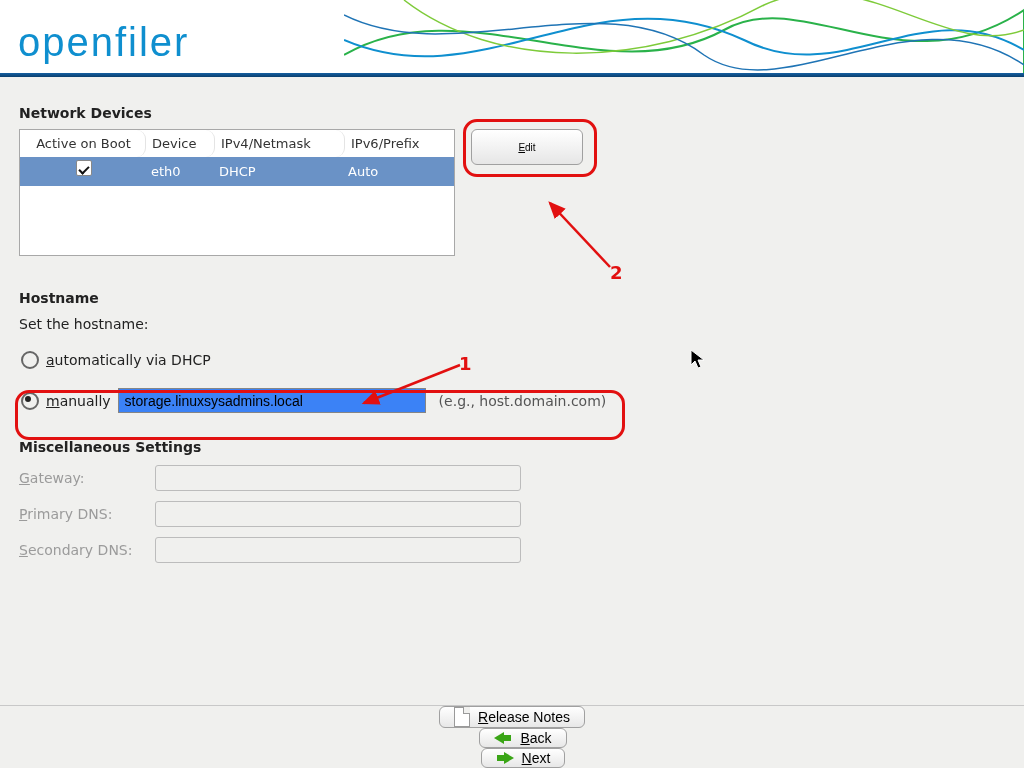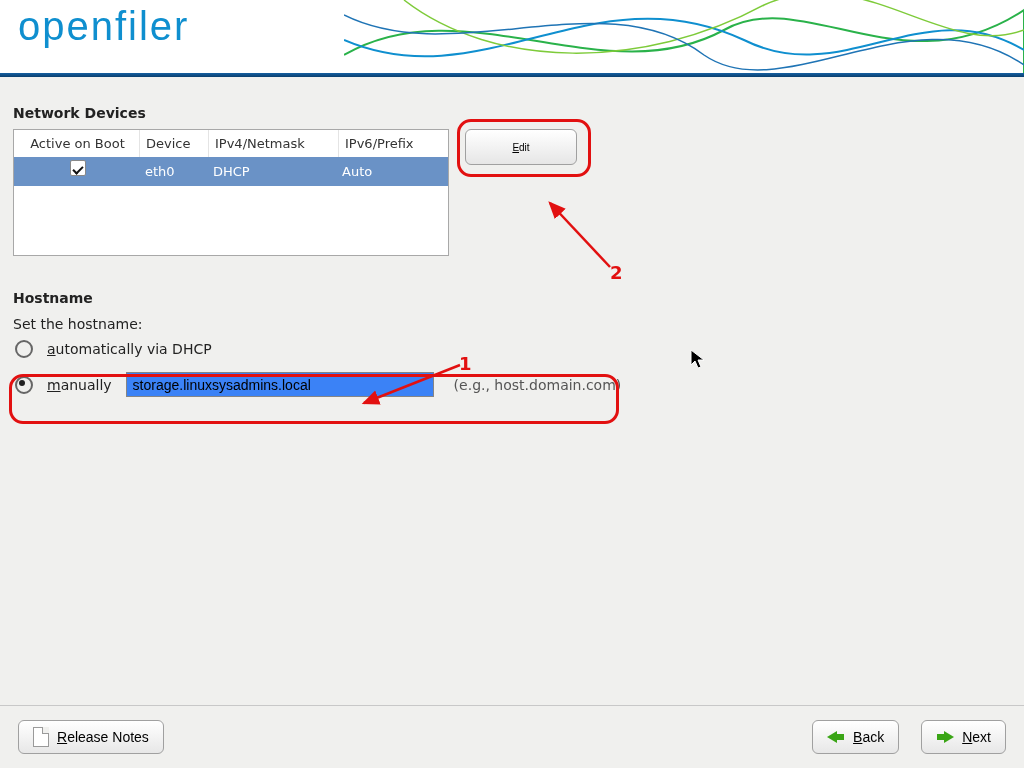--- a/index.html
+++ b/index.html
@@ -17,21 +17,21 @@
   
   .header {
     position: relative;
     height: 73px;
     background: #fff;
     overflow: hidden;
   }
   .header .logo {
     position: absolute;
     left: 18px;
-    top: 4px;
+    top: 20px;
     font-family: Arial, sans-serif;
     font-size: 40px;
     font-weight: normal;
     letter-spacing: 2px;
     color: #0f8fcf;
   }
   .header .wave {
     position: absolute;
     top: 0;
     right: 0;
@@ -43,21 +43,21 @@
     background: linear-gradient(#1560a2, #0b3f6d);
   }
 
   
   .content {
     position: absolute;
     left: 0;
     right: 0;
     top: 77px;
     bottom: 63px;
-    padding: 28px 30px 0 13px;
+    padding: 28px 30px 0 19px;
     box-sizing: border-box;
   }
   .section-title {
     font-weight: bold;
     font-size: 14px;
     margin-bottom: 8px;
   }
 
   
   .ndev-row {
@@ -73,20 +73,21 @@
     font-size: 13px;
   }
   .ndev-table .hdr, .ndev-table .r {
     display: flex;
   }
   .ndev-table .hdr div {
     padding: 6px 4px 6px 6px;
     border-right: 1px solid #e4e4e4;
     color: #333;
     background: #fff;
+    border-radius: 9px;
   }
   .ndev-table .hdr div:last-child { border-right: none; flex:1; }
   .ndev-table .r {
     background: #6a92c6;
     color: #fff;
   }
   .ndev-table .r div {
     padding: 7px 4px 7px 6px;
   }
   .c0 { width: 115px; text-align: center; }
@@ -135,22 +136,22 @@
 
   
   .host-block { margin-top: 34px; }
   .host-sub {
     margin: 10px 0 6px 0;
     font-size: 14px;
   }
   .host-opt {
     display: flex;
     align-items: center;
-    gap: 14px;
-    margin: 8px 0;
+    gap: 7px;
+    margin: 19px 0;
     font-size: 14px;
   }
   .radio {
     width: 14px; height: 14px;
     border: 2px solid #666;
     border-radius: 50%;
     display: inline-block;
     position: relative;
     margin-left: 2px;
   }
@@ -203,20 +204,21 @@
     height: 1px;
     background: #c8c8c8;
   }
   .footer {
     position: absolute;
     left: 0; right: 0; bottom: 0;
     height: 62px;
     display: flex;
     align-items: center;
     padding: 0 18px;
+    flex-direction: column;
   }
   .footer .spacer { flex: 1; }
   .fbtn {
     height: 34px;
     border: 1px solid #a0a0a0;
     border-radius: 6px;
     background: linear-gradient(#fff, #e7e7e7);
     font-size: 14px;
     padding: 0 14px;
     display: inline-flex;
@@ -338,20 +340,36 @@
         <span class="radio on"></span>
         <span><u>m</u><span id="manual-rest">anually</span></span>
         <input class="host-input" value="storage.linuxsysadmins.local" style="">
         <span class="host-hint">(e.g., host.domain.com)</span>
       </div>
 
       <div class="callout" style="left:-4px; top:2px; width:604px; height:44px;"></div>
     </div>
   </div>
 
+  <div class="misc-block">
+    <div class="section-title">Miscellaneous Settings</div>
+
+    <div class="misc-row">
+      <div class="lbl"><u>G</u><span id="gw-rest">ateway:</span></div>
+      <div class="misc-inp"></div>
+    </div>
+    <div class="misc-row">
+      <div class="lbl"><u>P</u><span id="pd-rest">rimary DNS:</span></div>
+      <div class="misc-inp"></div>
+    </div>
+    <div class="misc-row">
+      <div class="lbl"><u>S</u><span id="sd-rest">econdary DNS:</span></div>
+      <div class="misc-inp"></div>
+    </div>
+  </div>
 </div>
 
 <div class="footer-sep"></div>
 <div class="footer">
   <button class="fbtn first">
     <span class="doc-icon"></span>
     <span><u>R</u><span id="rn-rest">elease Notes</span></span>
   </button>
   <div class="spacer"></div>
   <button class="fbtn">

